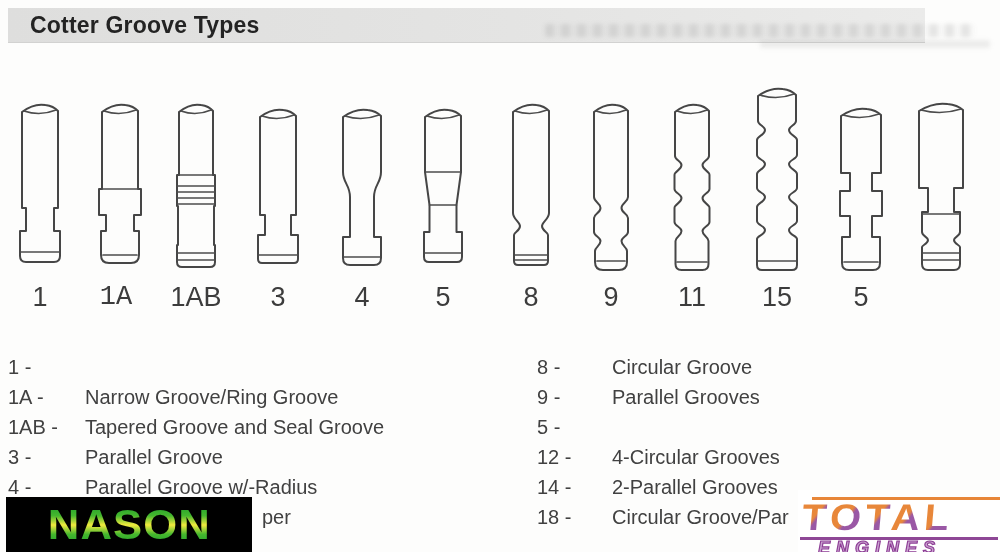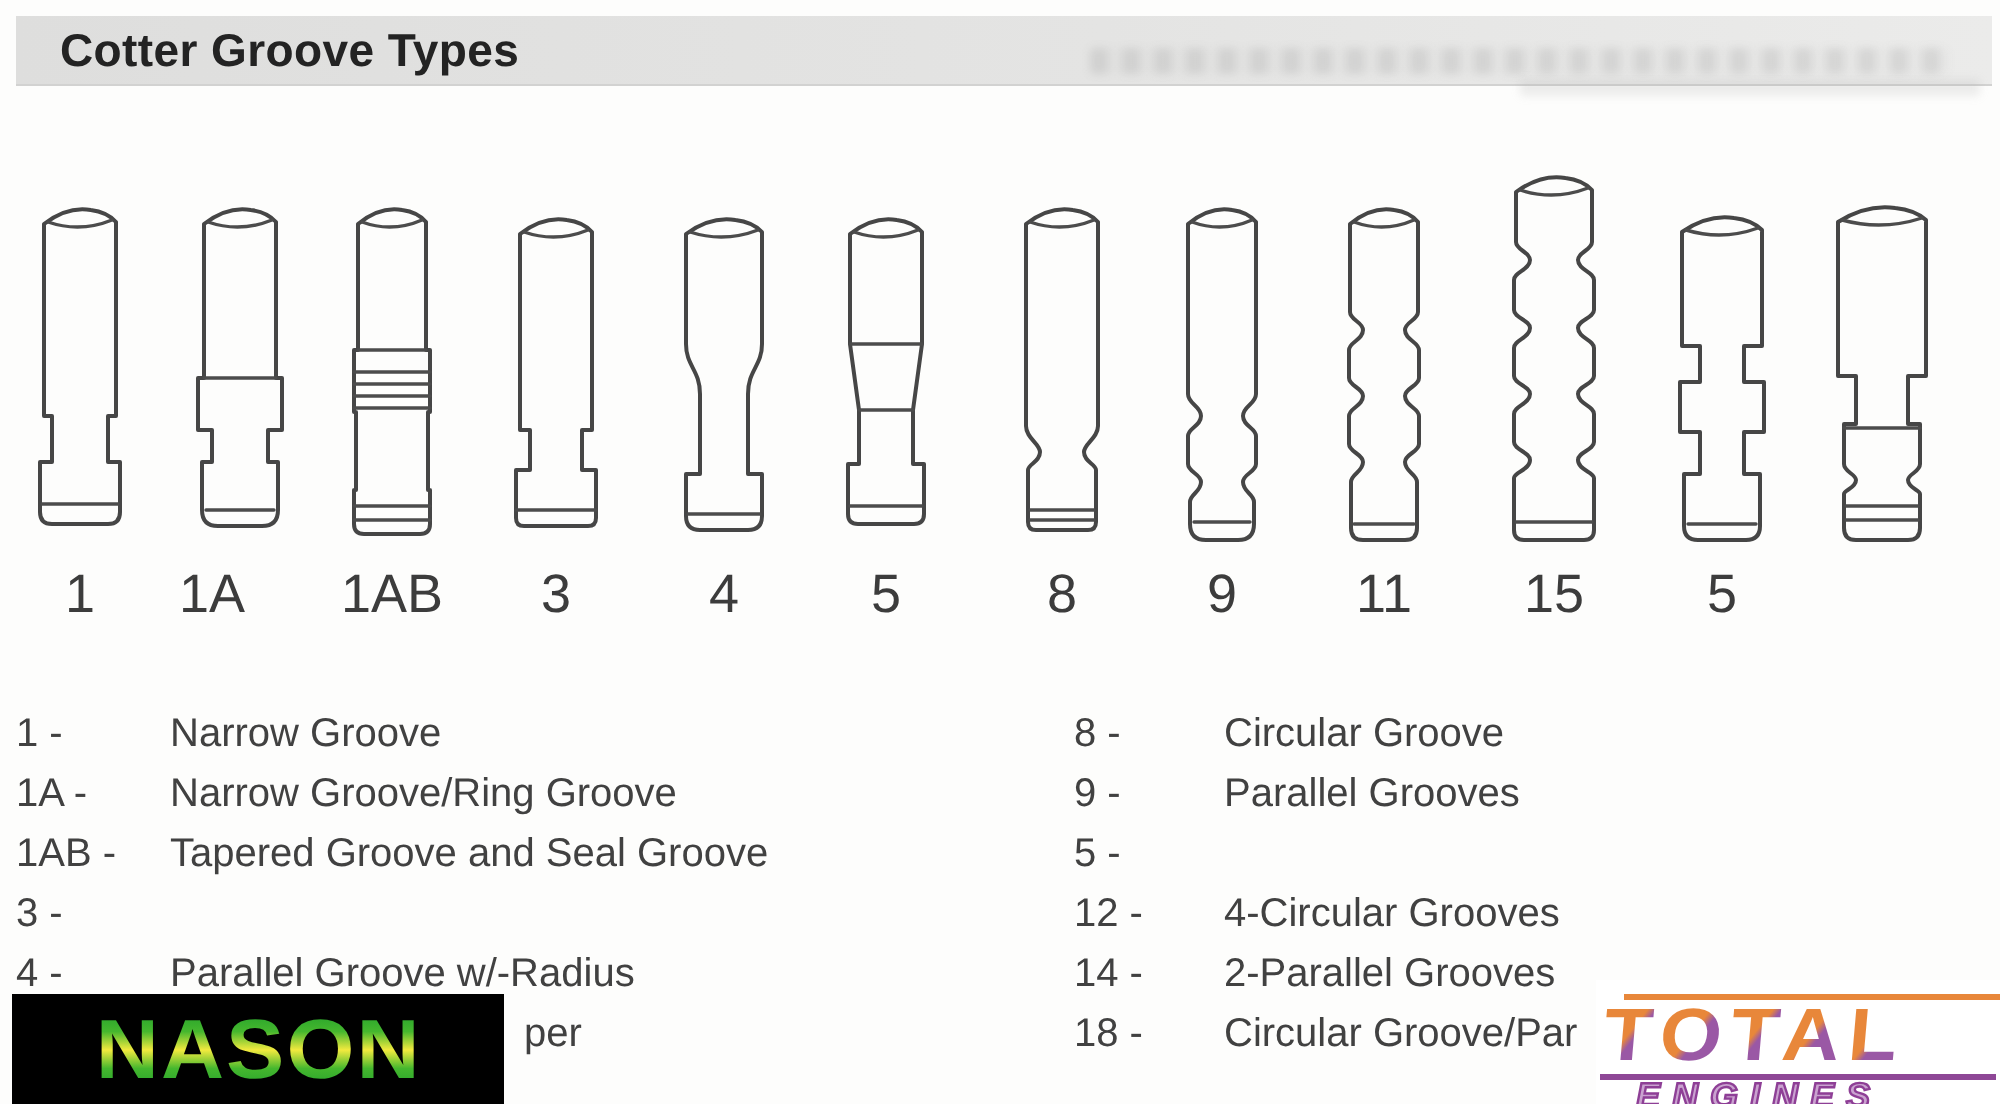--- a/index.html
+++ b/index.html
@@ -3,21 +3,21 @@
 <meta charset="utf-8">
 <style>
   html,body{margin:0;padding:0;}
   body{
     width:1000px;height:552px;position:relative;overflow:hidden;
     background:#fdfdfc;font-family:"Liberation Sans",sans-serif;
     -webkit-font-smoothing:antialiased;
   }
   
   .header-bar{
-    position:absolute;left:8px;top:8px;width:988px;height:34px;
+    position:absolute;left:8px;top:8px;width:917px;height:34px;
     background:linear-gradient(90deg,#dededd 0%,#e4e4e3 55%,#ebebea 100%);
     border-bottom:1px solid #d2d2d1;
   }
   .page-title{
     position:absolute;left:22px;top:4px;
     font-size:23px;font-weight:700;color:#232323;letter-spacing:0.2px;
   }
   .showthrough{
     position:absolute;left:545px;top:24px;width:430px;height:13px;
     background:repeating-linear-gradient(90deg,rgba(145,145,145,0.30) 0 9px,rgba(145,145,145,0.06) 9px 16px);
@@ -105,21 +105,21 @@
       </svg>
     </div>
     <div class="valve-label" style="left: 0px;">1</div>
     <div class="valve" style="left: 80px;">
       <svg width="80" height="190" viewBox="0 0 80 190">
         <path class="outline" d="M 22 27 Q 33.7 18 45.4 20 Q 53.5 21 58 26 L 58 104 L 61 104 L 61 130 L 54 130 L 54 146 L 59 146 L 59 146 L 59 170 Q 59 178 51 178 L 29 178 Q 21 178 21 170 L 21 146 L 26 146 L 26 130 L 19 130 L 19 104 L 22 104 L 22 27 Z"></path>
         <path class="detail" d="M 22 104 L 58 104 M 23 170 L 57 170"></path>
         <path class="detail" d="M 24 26 Q 40 31.5 56 25"></path>
       </svg>
     </div>
-    <div class="valve-label" style="left: 66px;">1A</div>
+    <div class="valve-label" style="left: 76px; font-family: Liberation Mono, monospace;">1A</div>
     <div class="valve" style="left: 156px;">
       <svg width="80" height="190" viewBox="0 0 80 190">
         <path class="outline" d="M 23 27 Q 34.0 18 45.1 20 Q 52.8 21 57 26 L 57 90 L 59 90 L 59 121 L 58 121 L 58 160 L 59 160 L 59 160 L 59 177 Q 59 182 54 182 L 26 182 Q 21 182 21 177 L 21 160 L 22 160 L 22 121 L 21 121 L 21 90 L 23 90 L 23 27 Z"></path>
         <path class="detail" d="M 23 90 L 57 90 M 21 101 L 59 101 M 21 107 L 59 107 M 21 113 L 59 113 M 21 119 L 59 119 M 21 168 L 59 168 M 21 175 L 59 175"></path>
         <path class="detail" d="M 25 26 Q 40 31.5 55 25"></path>
       </svg>
     </div>
     <div class="valve-label" style="left: 156px;">1AB</div>
     <div class="valve" style="left: 238px;">
       <svg width="80" height="190" viewBox="0 0 80 190">
@@ -190,32 +190,32 @@
         <path class="outline" d="M 18 26 Q 32.3 17 46.6 19 Q 56.5 20 62 25 L 62 103 L 53 103 L 53 127 L 59 127 L 59 147 C 59 151 53 152 53 155 C 53 159 59 160 59 162 L 59 162 L 59 179 Q 59 185 53 185 L 27 185 Q 21 185 21 179 L 21 162 C 21 160 27 159 27 155 C 27 152 21 151 21 147 L 21 127 L 27 127 L 27 103 L 18 103 L 18 26 Z"></path>
         <path class="detail" d="M 21 129 L 59 129 M 22 168 L 58 168 M 22 175 L 58 175"></path>
         <path class="detail" d="M 20 25 Q 40 30.5 60 24"></path>
       </svg>
     </div>
   </div>
 
 <div class="legend-col left">
     <div class="legend-row" style="top: 0px;">
       <span class="legend-num">1 -</span>
-      <span class="legend-desc">Narrow Groove</span>
     </div>
     <div class="legend-row" style="top: 30px;">
       <span class="legend-num">1A -</span>
       <span class="legend-desc">Narrow Groove/Ring Groove</span>
     </div>
     <div class="legend-row" style="top: 60px;">
       <span class="legend-num">1AB -</span>
       <span class="legend-desc">Tapered Groove and Seal Groove</span>
     </div>
     <div class="legend-row" style="top: 90px;">
       <span class="legend-num">3 -</span>
+      <span class="legend-desc">Parallel Groove</span>
     </div>
     <div class="legend-row" style="top: 120px;">
       <span class="legend-num">4 -</span>
       <span class="legend-desc">Parallel Groove w/-Radius</span>
     </div>
     <div class="legend-row fragment" style="top: 150px;">
       <span class="legend-num"></span>
       <span class="legend-desc">per</span>
     </div>
   </div>

